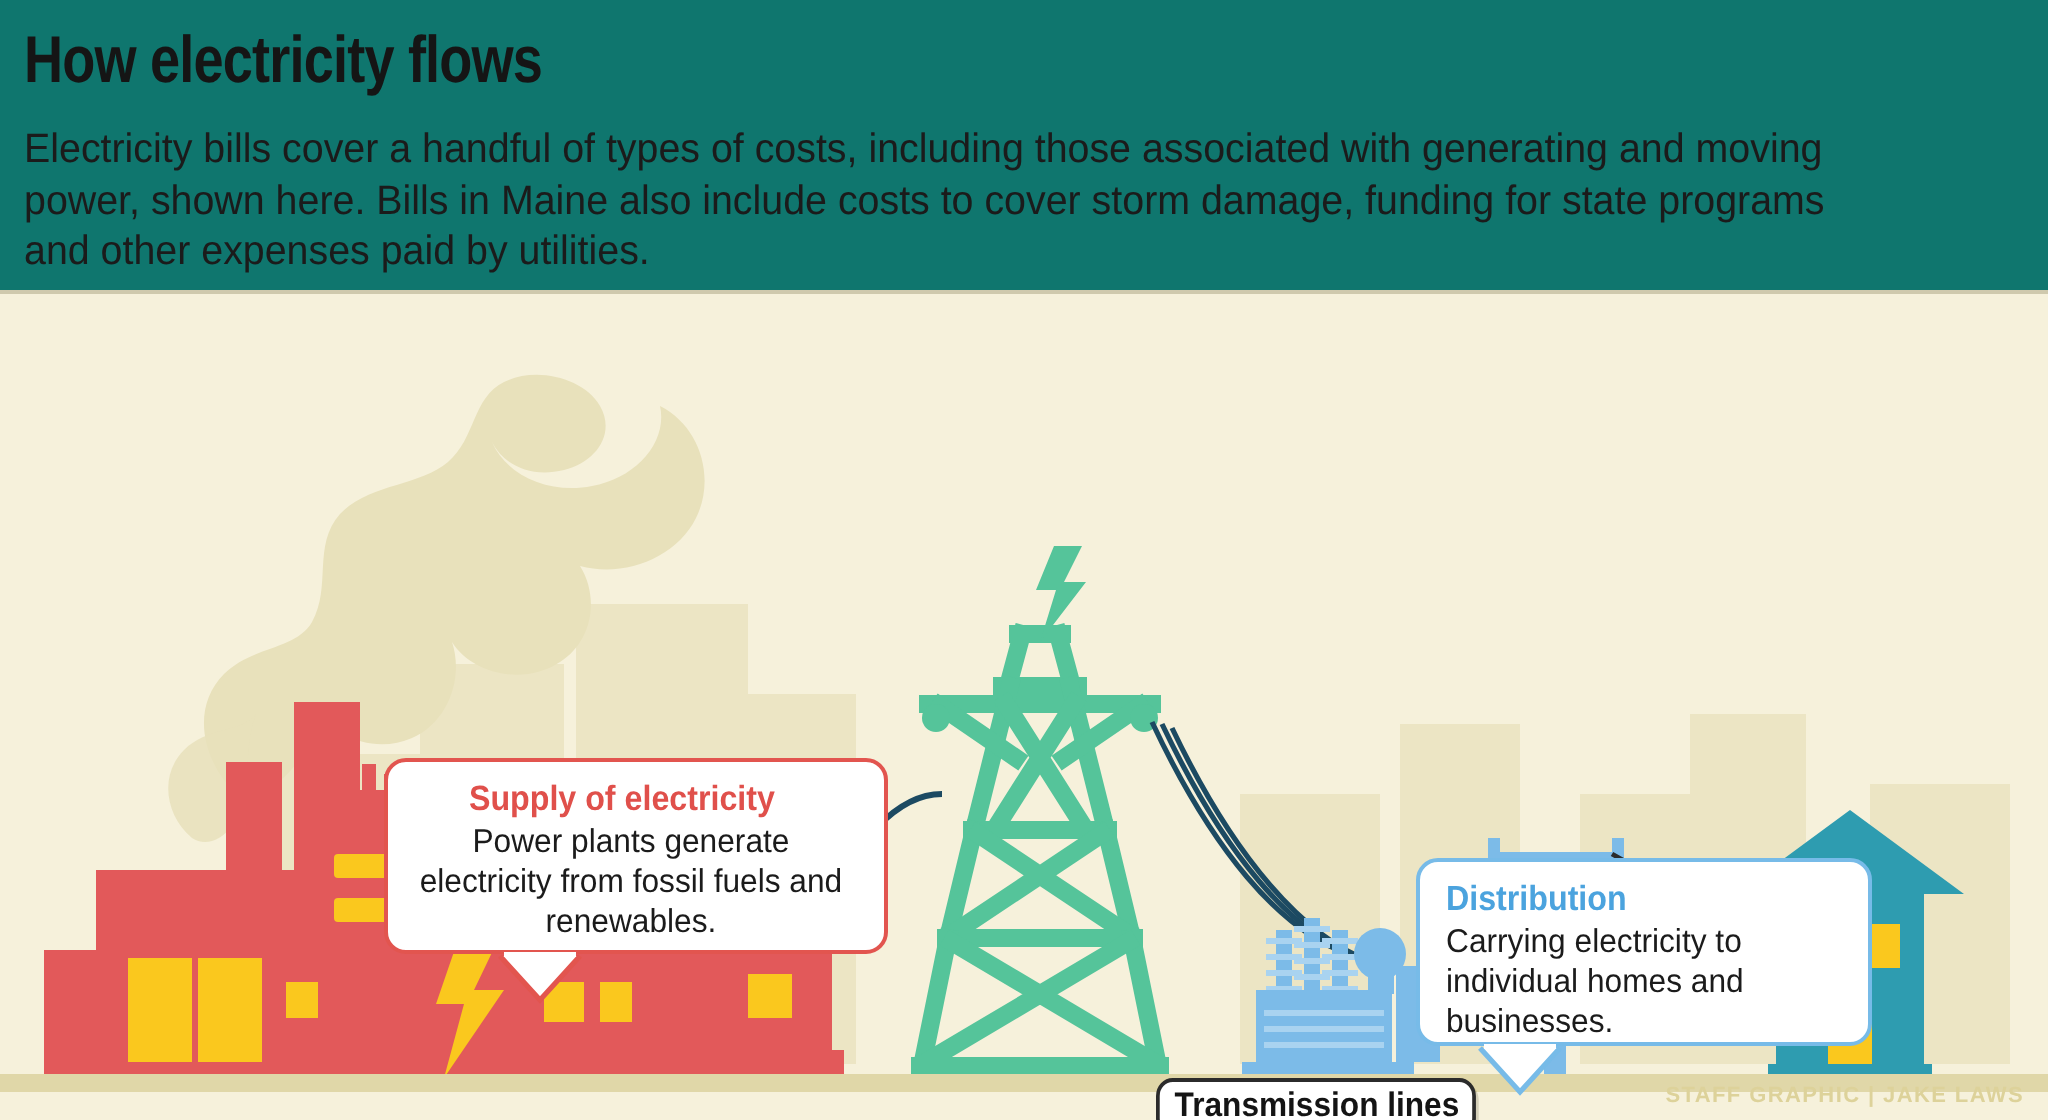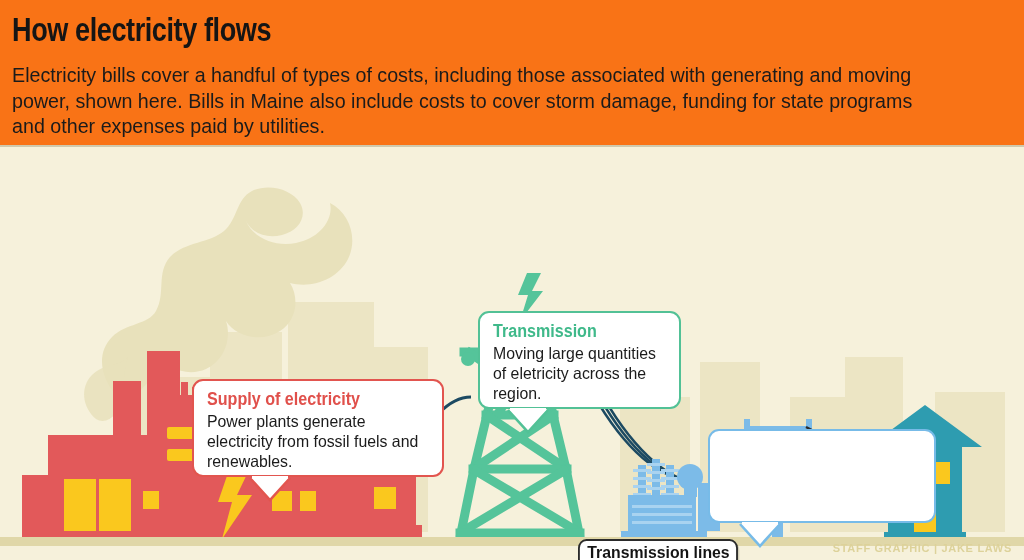--- a/index.html
+++ b/index.html
@@ -5,21 +5,21 @@
   html,body{margin:0;padding:0;}
   body{
     width:1024px;height:560px;
     background:#ffffff;
     font-family:"Liberation Sans", sans-serif;
     overflow:hidden;
   }
   #stage{position:relative;width:1024px;height:560px;overflow:hidden;background:#ffffff;}
 
   
-  #header{position:absolute;left:0;top:0;width:1024px;height:146px;background:#f97316;}
+  #header{position:absolute;left:0;top:0;width:1024px;height:146px;background:#0f766e;}
   #title{
     position:absolute;left:12px;top:12px;
     font-family:"Liberation Sans", sans-serif;
     font-weight:bold;font-size:33px;line-height:36px;
     color:#151515;letter-spacing:-0.5px;
     transform:scaleX(0.82);transform-origin:left top;
     white-space:nowrap;
   }
   #deck{
     position:absolute;left:12px;top:62px;width:960px;
@@ -31,21 +31,21 @@
   
   #panel{position:absolute;left:0;top:147px;width:1024px;height:413px;background:#f6f1db;overflow:hidden;}
   #panel svg{position:absolute;left:0;top:0;}
 
   
   .callout{position:absolute;background:#ffffff;border-radius:11px;box-sizing:border-box;}
   .callout .ctitle{font-weight:bold;font-size:17.5px;line-height:21px;margin:0 0 1px 0;transform:scaleX(0.92);transform-origin:left top;white-space:nowrap;}
   .callout .cbody{font-size:16.5px;line-height:20px;color:#1b1b1b;transform:scaleX(0.96);transform-origin:left top;}
   .callout .inner{position:absolute;left:13px;top:8px;right:9px;}
 
-  #c-supply{left:192px;top:232px;width:252px;height:98px;border:2.6px solid #e2554f;}
+  #c-supply{left:192px;top:232px;width:252px;height:98px;border:2.6px solid #e2554f;text-align:center;}
   #c-supply .ctitle{color:#e0504b;}
   #c-trans{left:478px;top:164px;width:203px;height:98px;border:2.6px solid #52c196;}
   #c-trans .ctitle{color:#3fb98a;}
   #c-dist{left:708px;top:282px;width:228px;height:94px;border:2.6px solid #77bbe8;}
   #c-dist .ctitle{color:#4ba3de;}
 
   
   .pill{
     position:absolute;background:#ffffff;border:2.2px solid #2b2b2b;border-radius:9px;
     font-size:17px;font-weight:bold;color:#141414;
@@ -255,32 +255,26 @@
       <div class="inner">
         <div class="ctitle">Supply of electricity</div>
         <div class="cbody">Power plants generate electricity from fossil fuels and renewables.</div>
       </div>
       <svg width="44" height="26" style="position:absolute;left:54px;top:95px;">
         <path d="M2 2 L 22 24 L 42 2" fill="#ffffff" stroke="#e2554f" stroke-width="2.6" stroke-linejoin="miter"></path>
         <path d="M4 0 L 40 0" stroke="#ffffff" stroke-width="5"></path>
       </svg>
     </div>
 
-    <div class="callout" id="c-trans">
+
+    <div class="callout" id="c-dist">
       <div class="inner">
-        <div class="ctitle">Transmission</div>
-        <div class="cbody">Moving large quantities of eletricity across the region.</div>
+        <div class="ctitle">Distribution</div>
+        <div class="cbody">Carrying electricity to individual homes and businesses.</div>
       </div>
-      <svg width="44" height="26" style="position:absolute;left:26px;top:95px;">
-        <path d="M2 2 L 22 24 L 42 2" fill="#ffffff" stroke="#52c196" stroke-width="2.6" stroke-linejoin="miter"></path>
-        <path d="M4 0 L 40 0" stroke="#ffffff" stroke-width="5"></path>
-      </svg>
-    </div>
-
-    <div class="callout" id="c-dist">
       <svg width="44" height="26" style="position:absolute;left:28px;top:91px;">
         <path d="M2 2 L 22 24 L 42 2" fill="#ffffff" stroke="#77bbe8" stroke-width="2.6" stroke-linejoin="miter"></path>
         <path d="M4 0 L 40 0" stroke="#ffffff" stroke-width="5"></path>
       </svg>
     </div>
 
     <div class="pill" id="p-trans">Transmission lines</div>
 
     <div id="credit">STAFF GRAPHIC | JAKE LAWS</div>
   </div>

